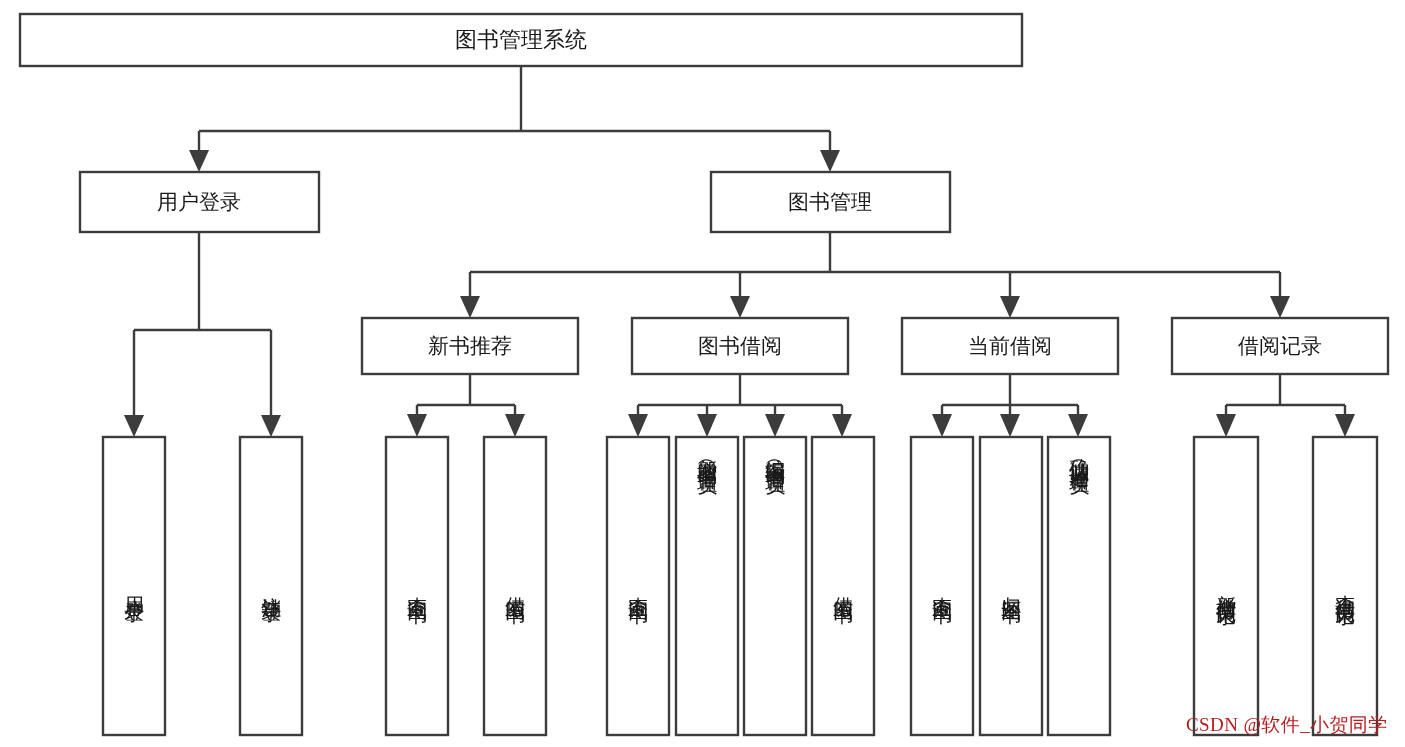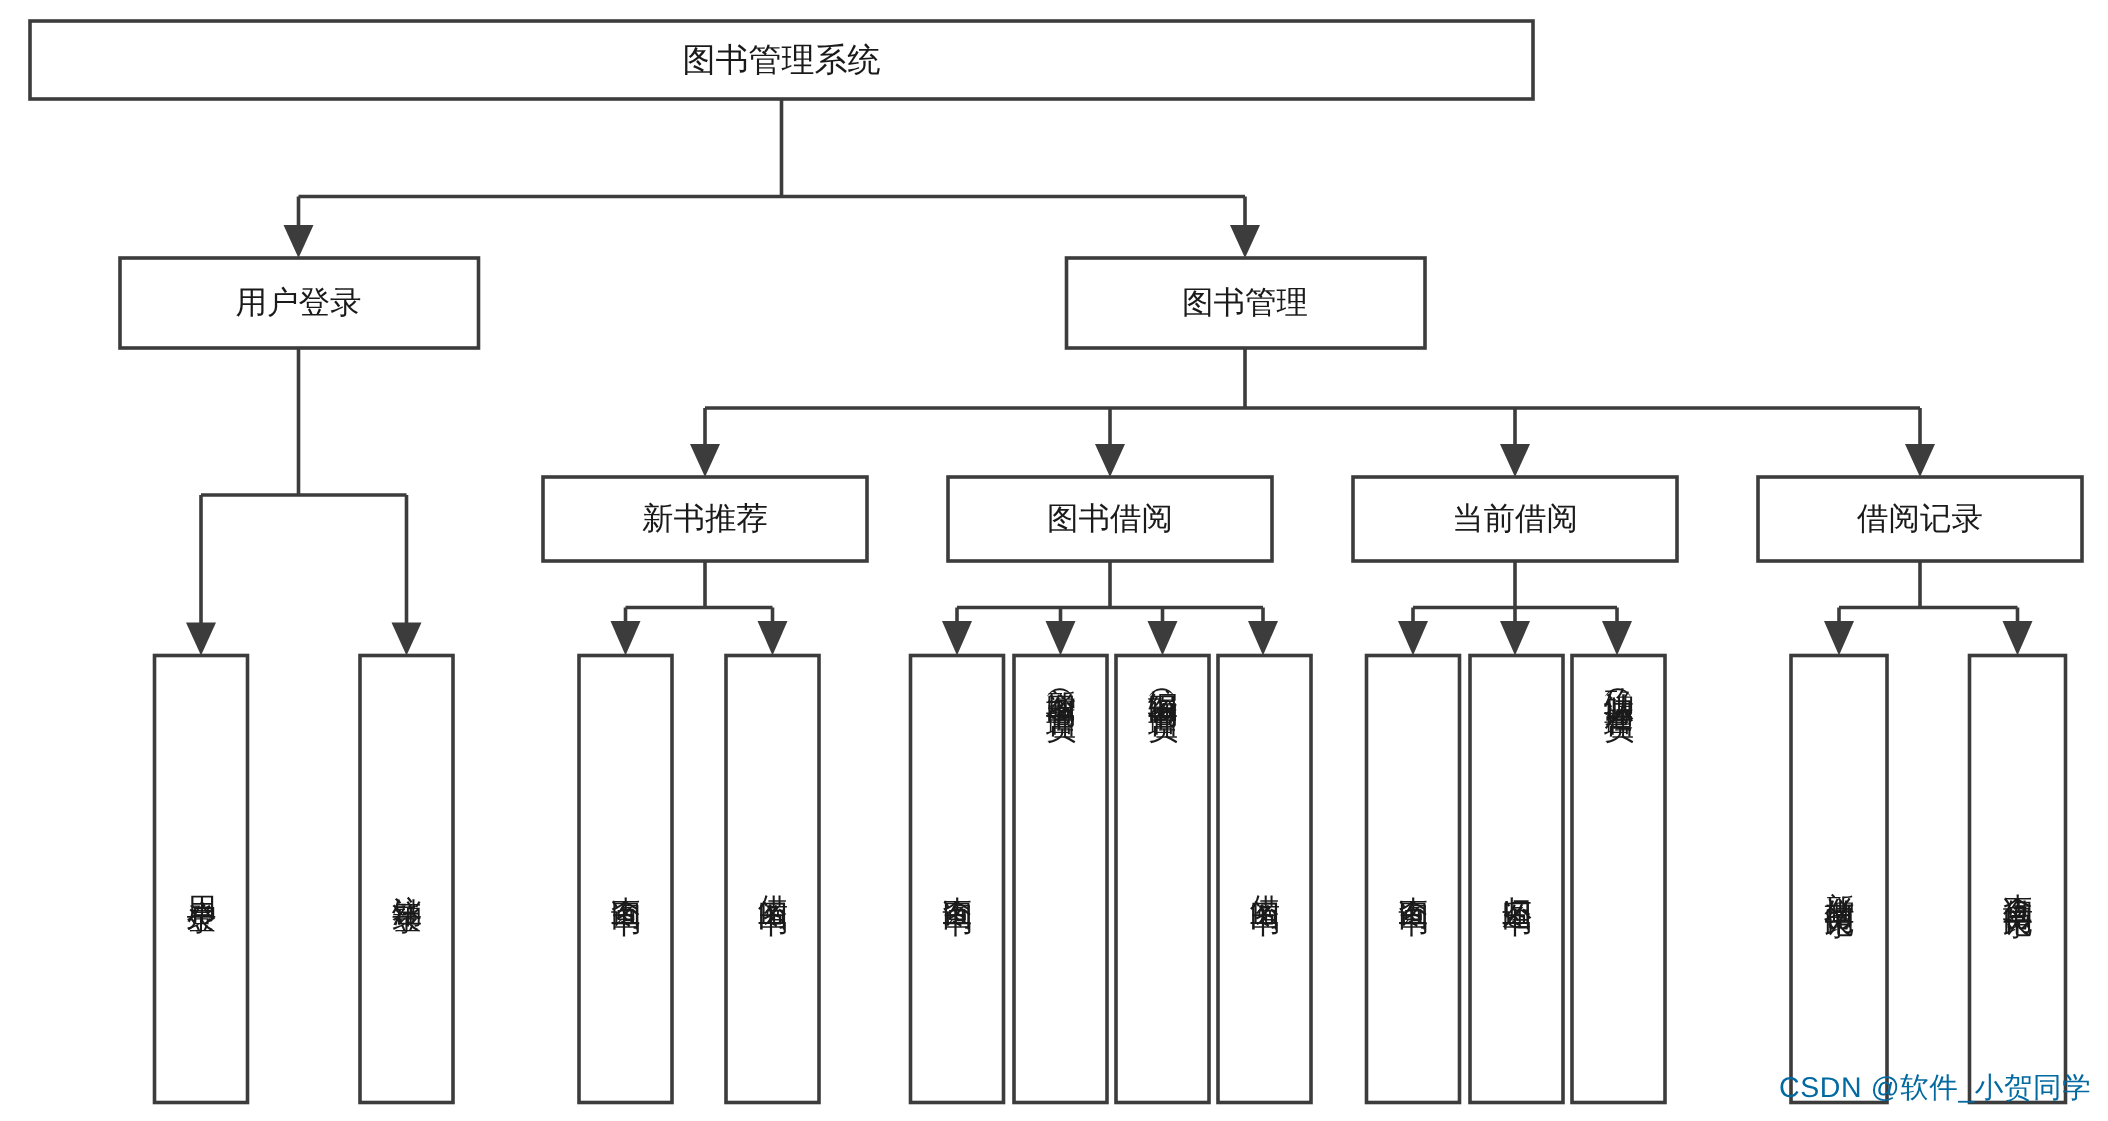--- a/index.html
+++ b/index.html
@@ -71,23 +71,23 @@
     margin: 0;
     padding: 0;
   }
   .vlabel.centered {
     align-self: center;
   }
   .watermark {
     position: absolute;
     left: 1186px;
     top: 712px;
-    font-family: Liberation Sans, sans-serif;
+    font-family: Liberation Serif, serif;
     font-size: 19px;
-    color: #0369a1;
+    color: #b91c1c;
     white-space: nowrap;
     letter-spacing: 0.4px;
     pointer-events: none;
   }
 </style>
 </head>
 <body>
 
 <div id="diagram-root">
 

